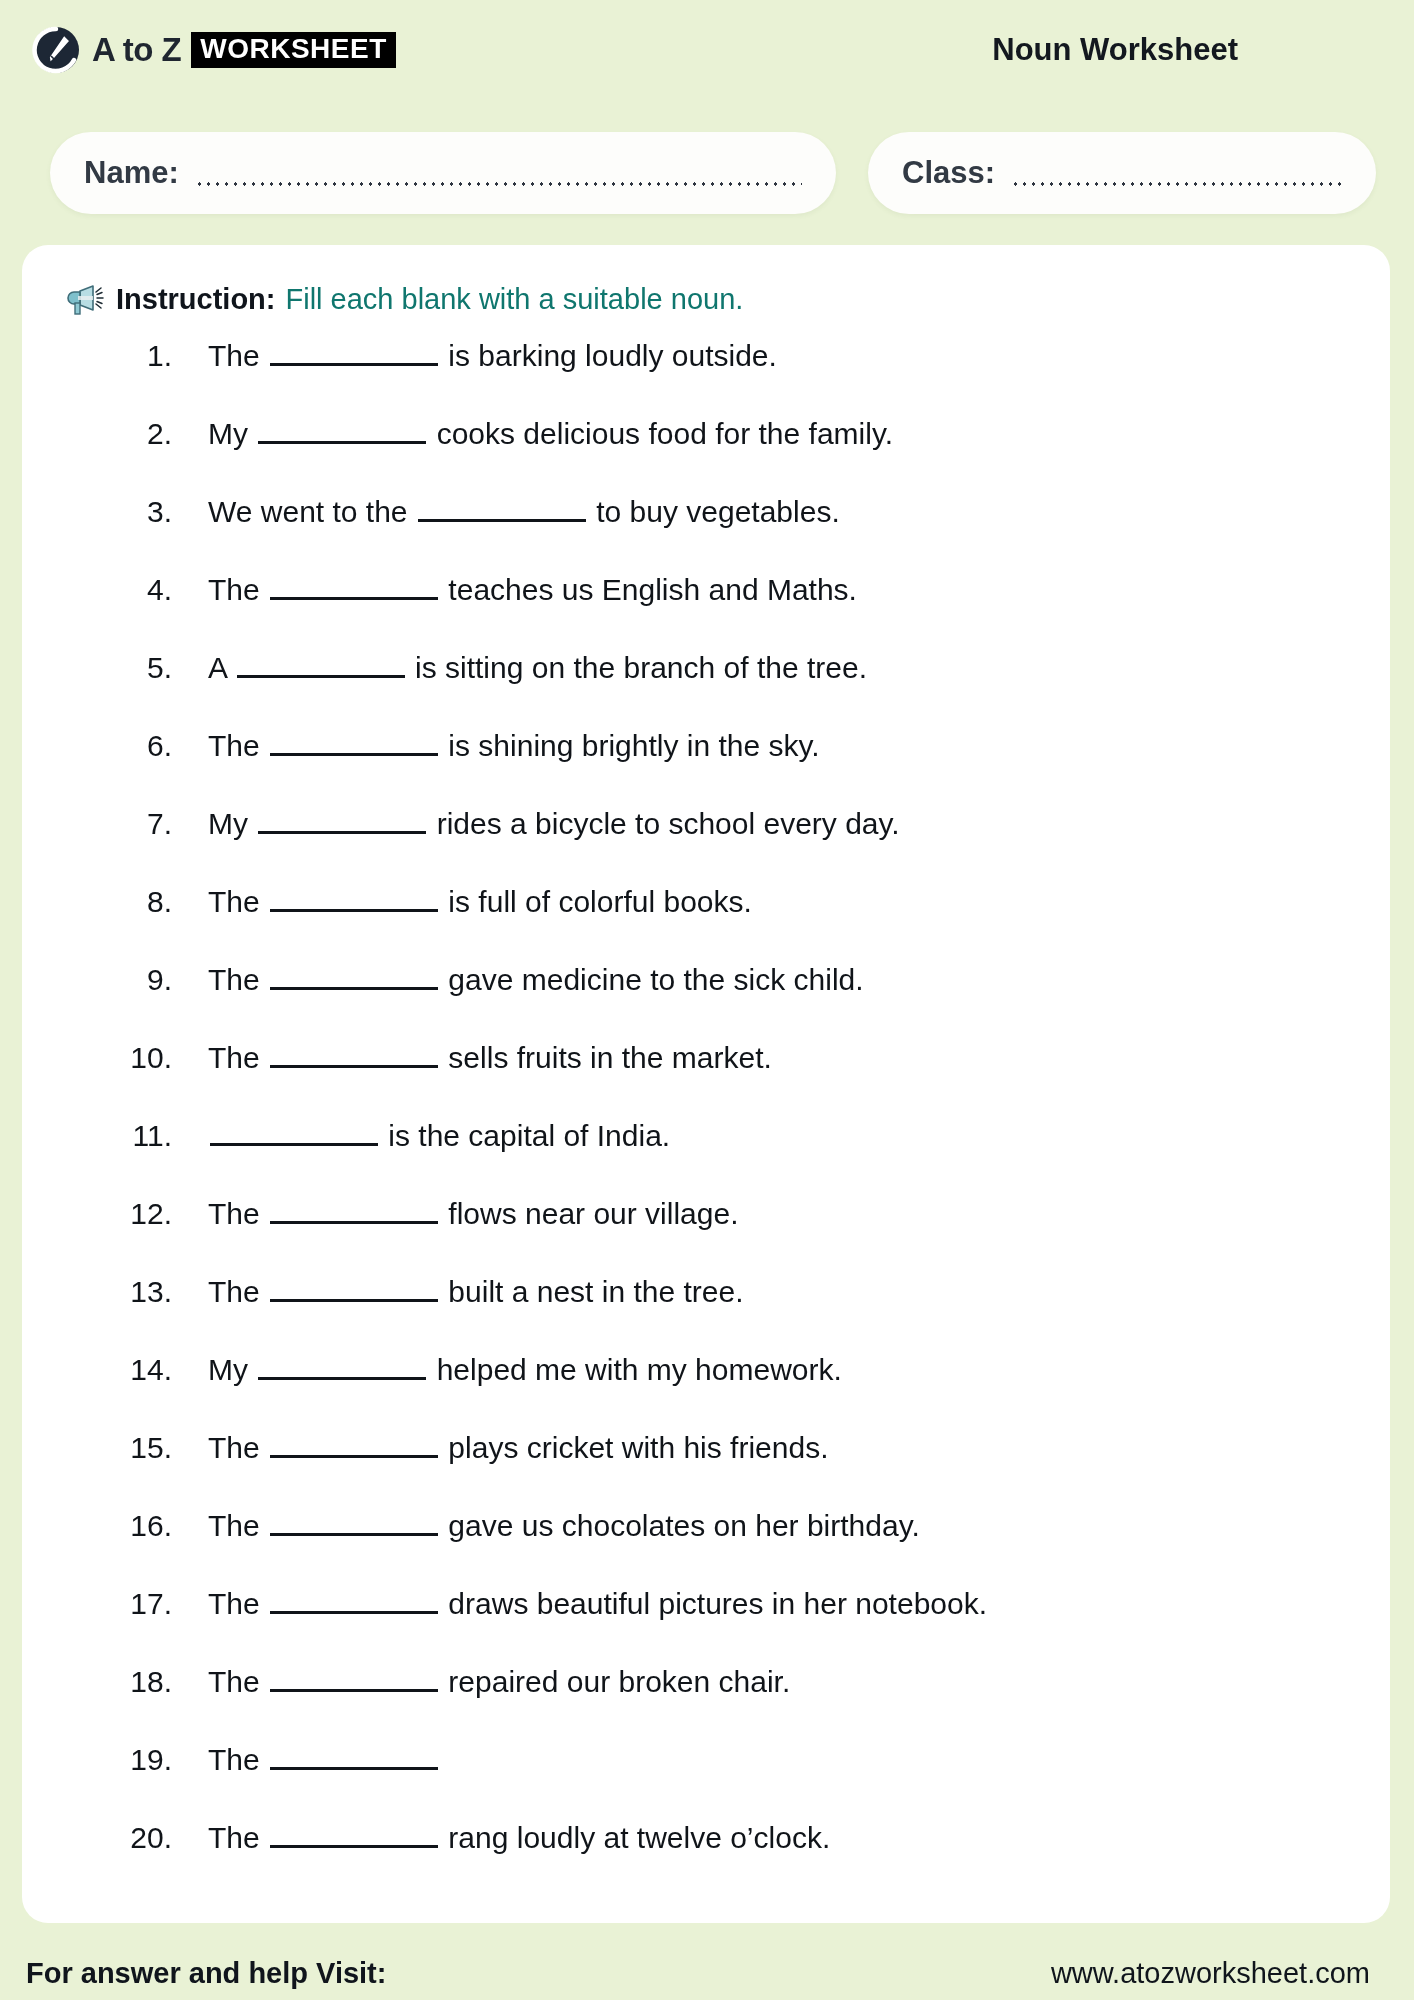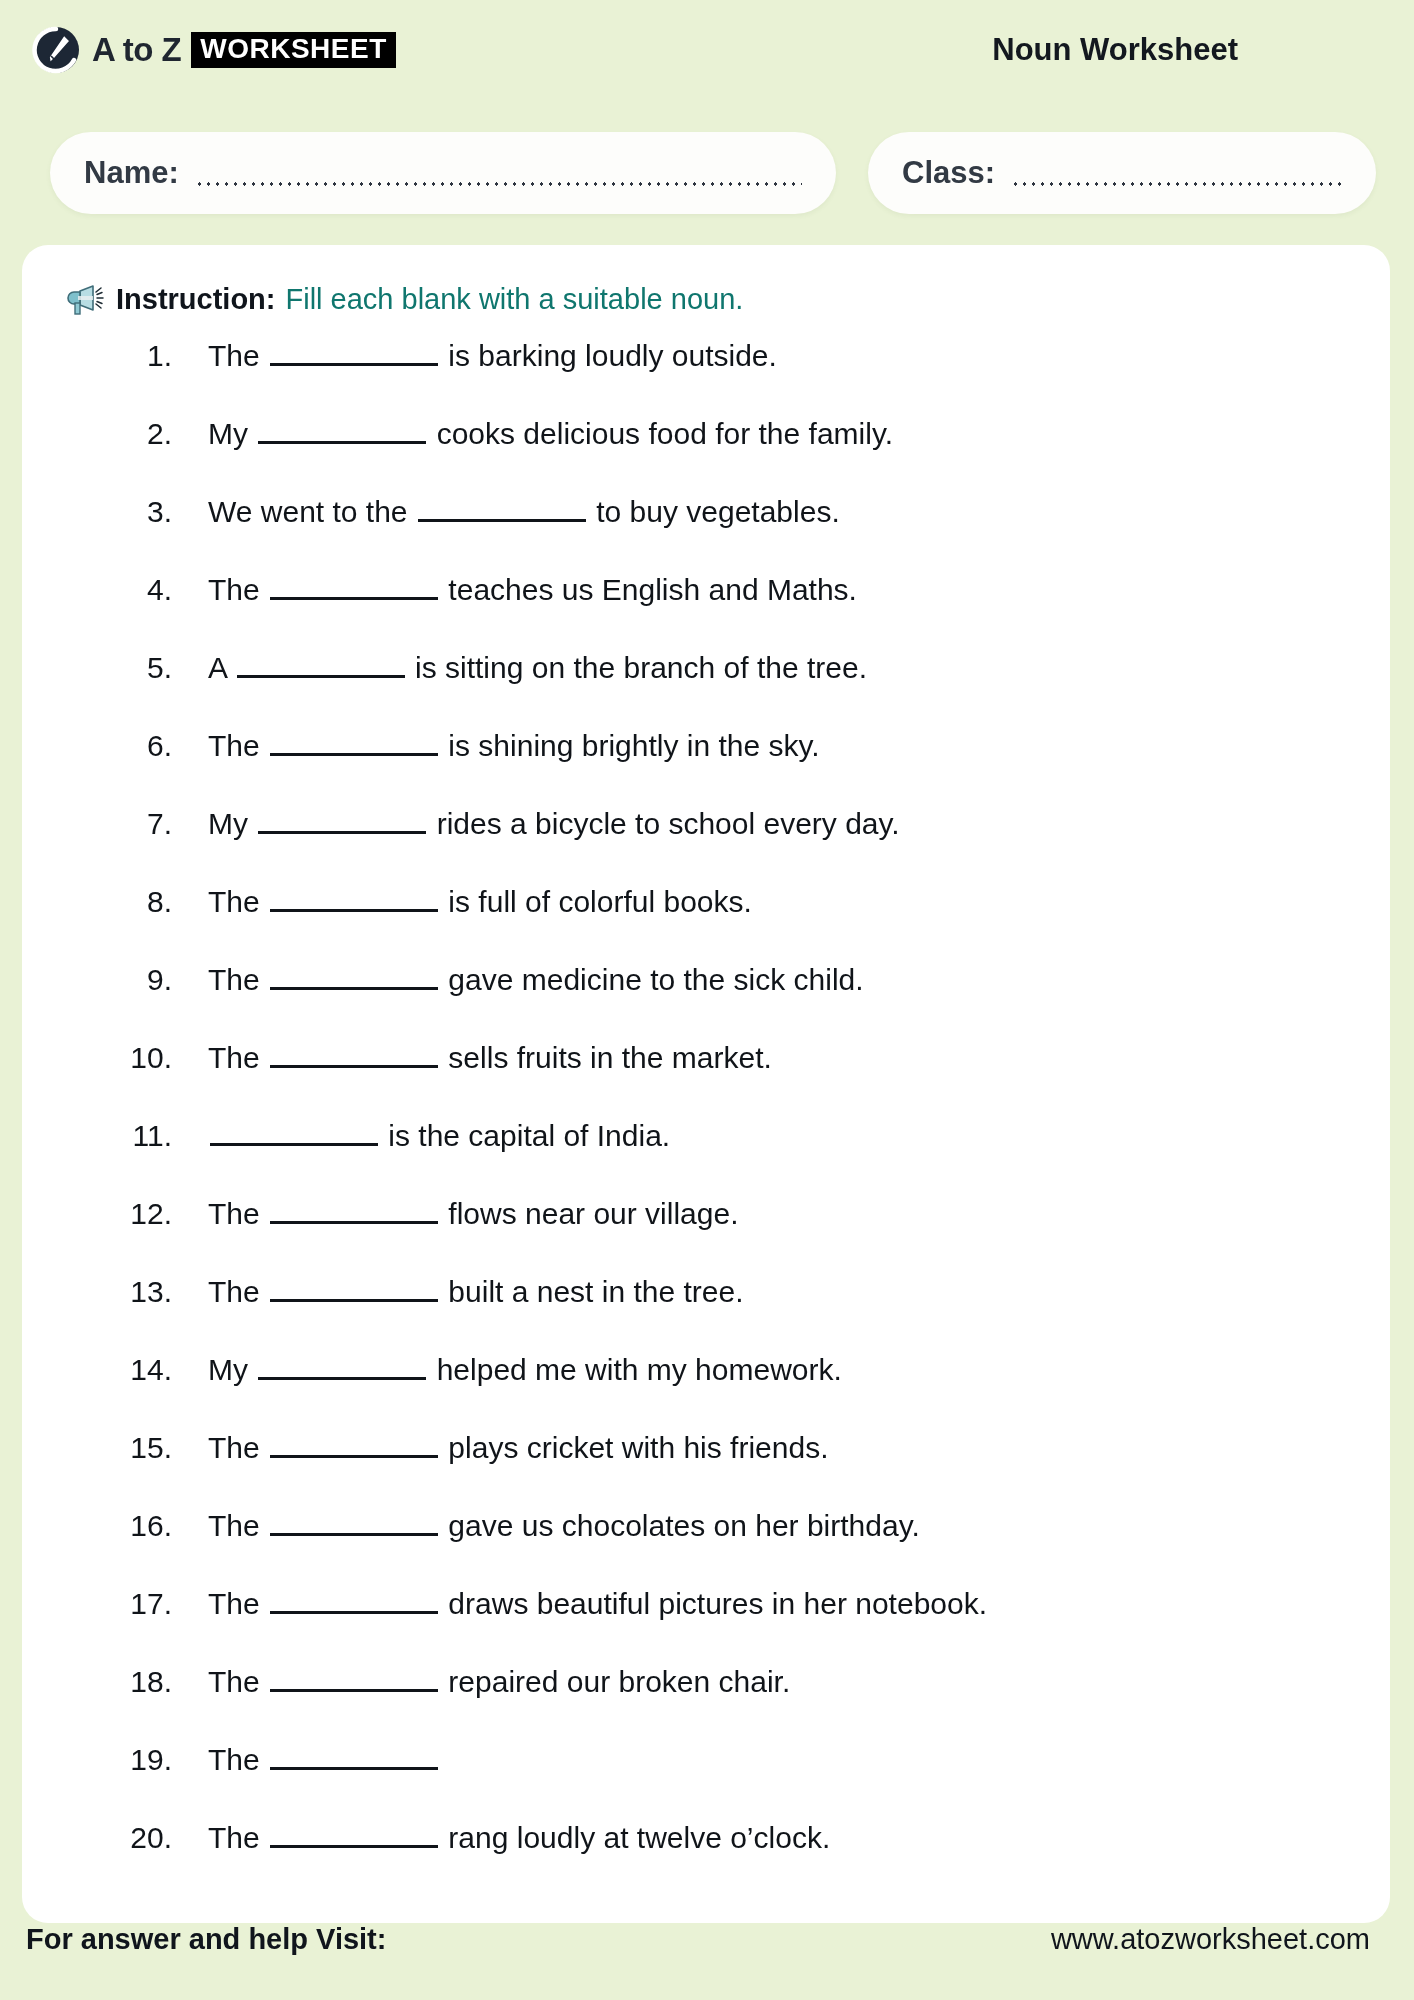--- a/index.html
+++ b/index.html
@@ -204,21 +204,21 @@
 
   .q-post { white-space: pre; }
 
   
   .footer {
     position: absolute;
     bottom: 0; left: 0;
     width: 1414px;
     height: 77px;
     display: flex;
-    align-items: flex-start;
+    align-items: flex-end;
     justify-content: space-between;
     padding: 0 44px 10px 26px;
   }
 
   .footer-left {
     font-size: 29px;
     font-weight: 700;
     color: #10151c;
     white-space: nowrap;
   }

